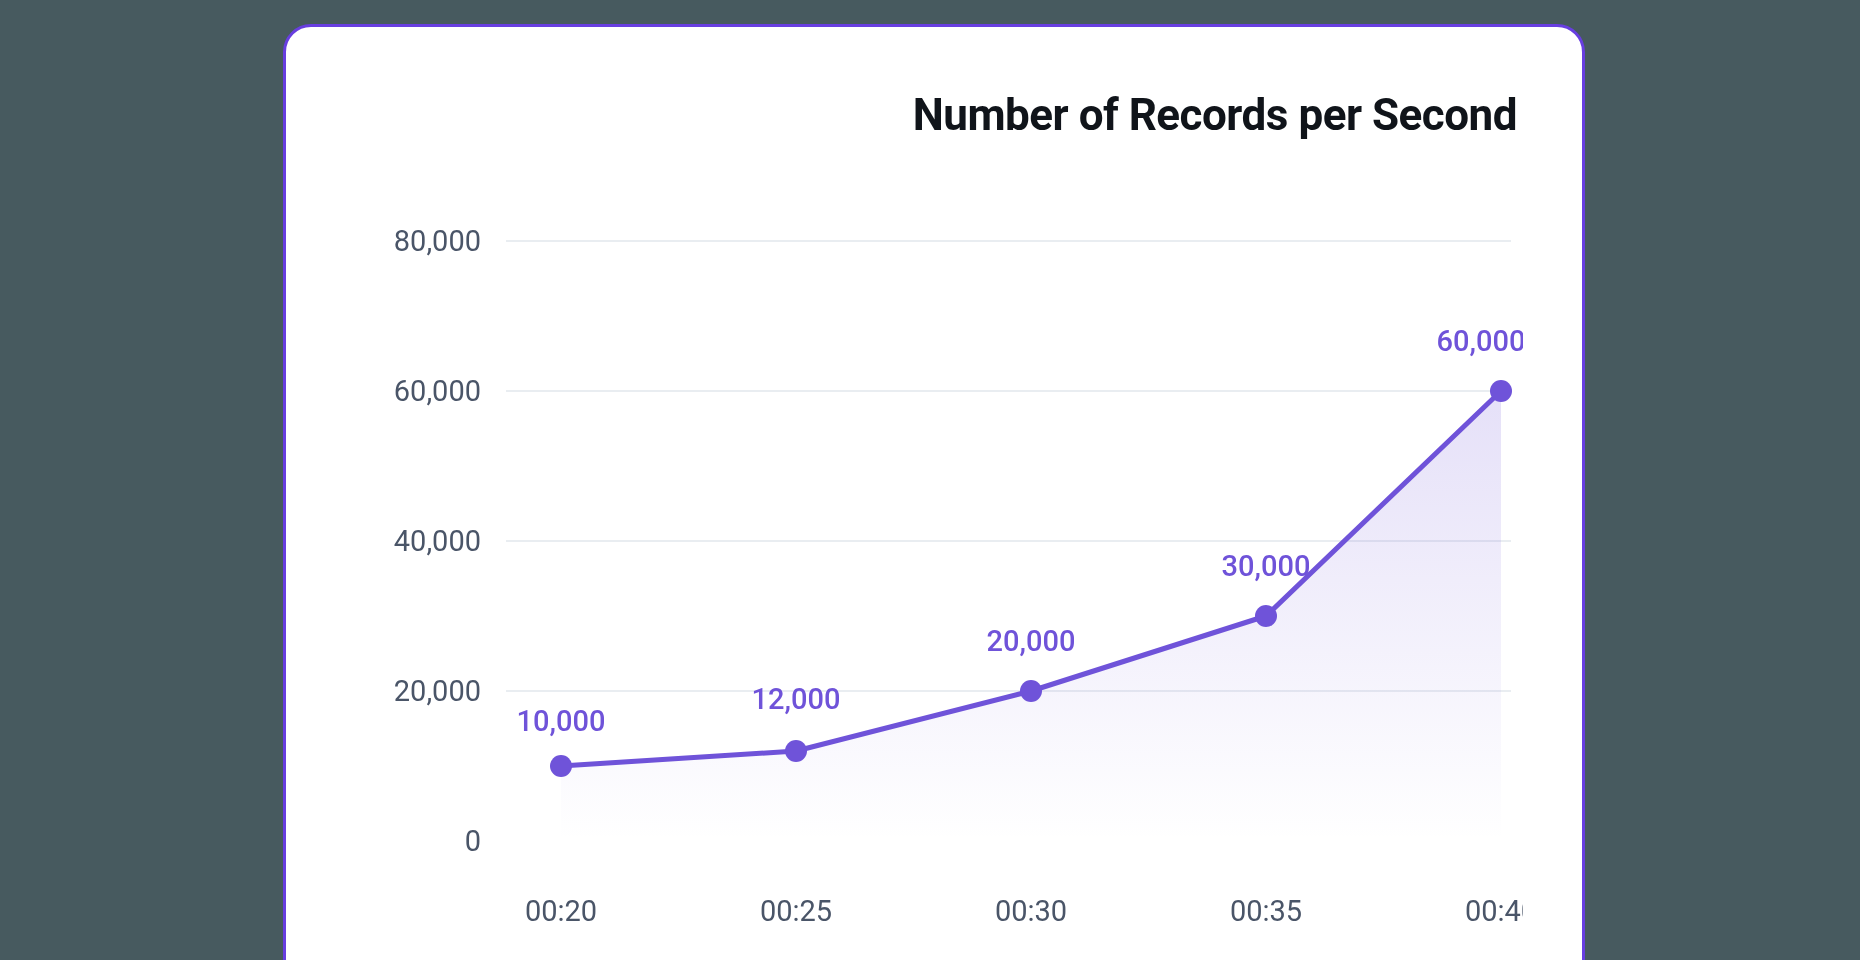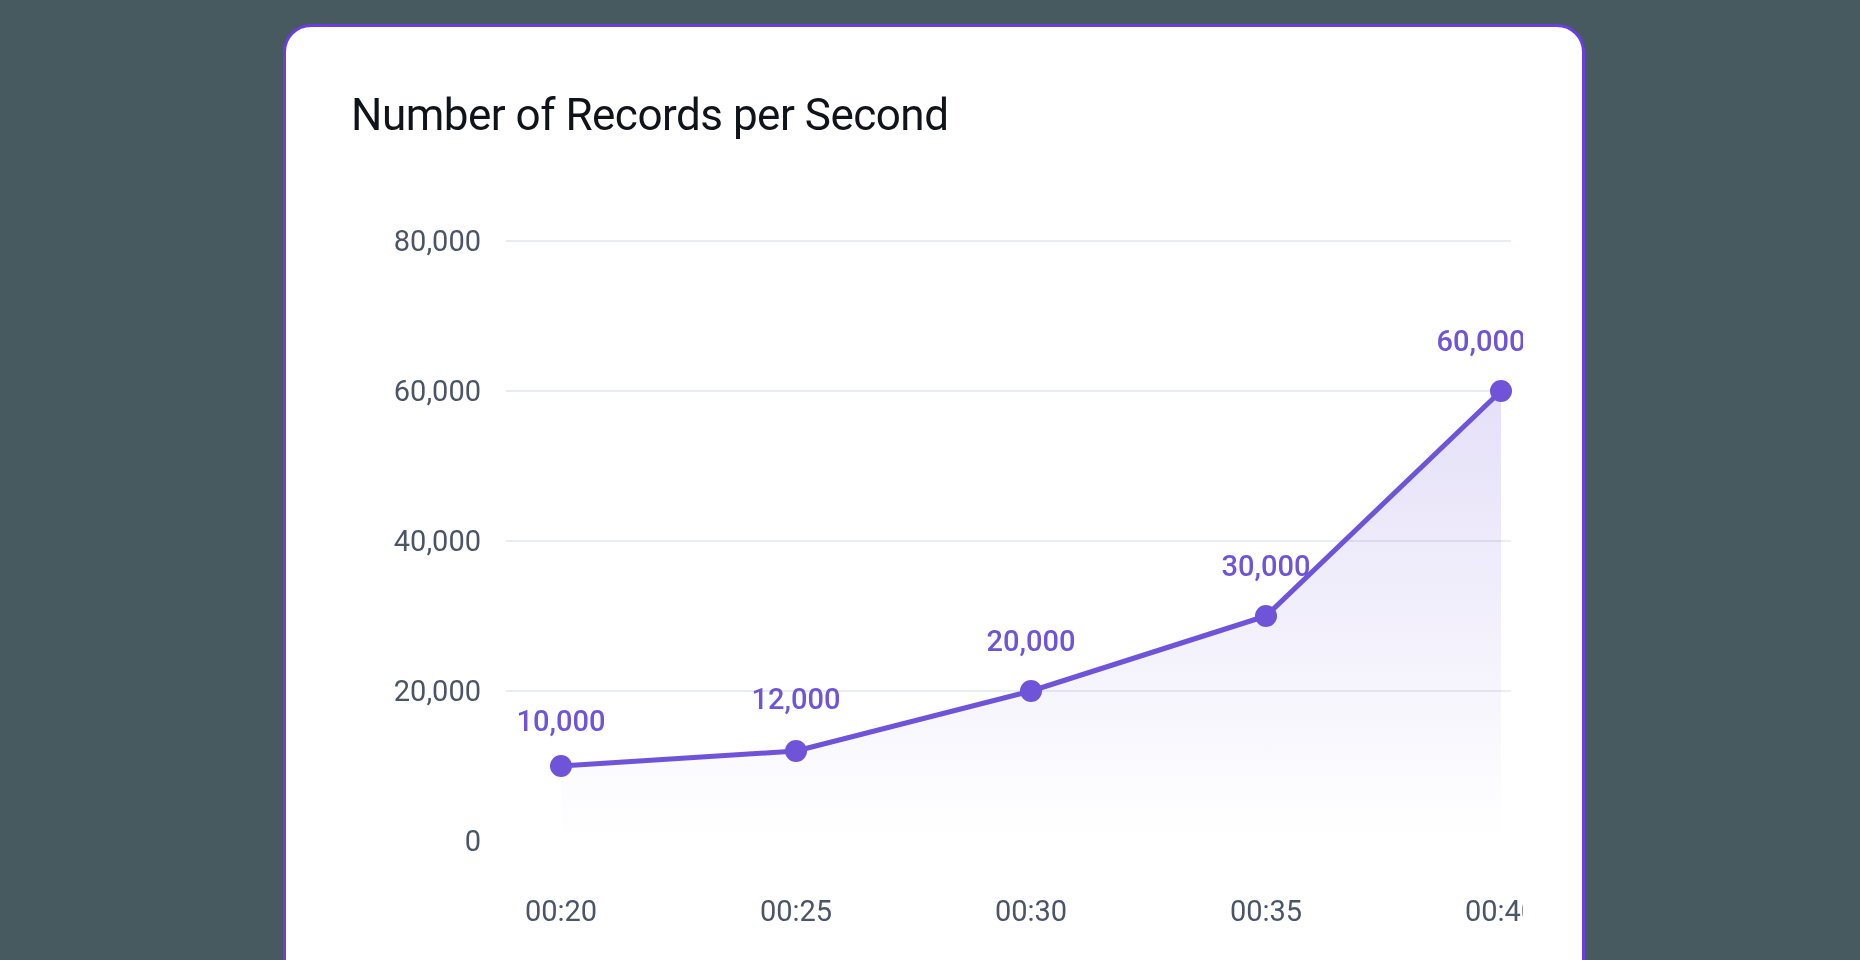--- a/index.html
+++ b/index.html
@@ -16,24 +16,25 @@
     top: 24px;
     width: 1302px;
     height: 960px;
     background: #ffffff;
     border: 3px solid #683ee0;
     border-radius: 28px 28px 0 0;
     padding: 62px 65px 0 65px;
   }
   .chart-title {
     font-size: 44px;
-    font-weight: 400;
+    font-weight: 700;
     color: #10141a;
     letter-spacing: -0.5px;
     margin-bottom: 50px;
+    text-align: right;
   }
   .chart-wrap {
     position: relative;
     width: 100%;
   }
   svg.chart { display: block; }
   .gridline {
     stroke: #e9edf1;
     stroke-width: 2;
   }

